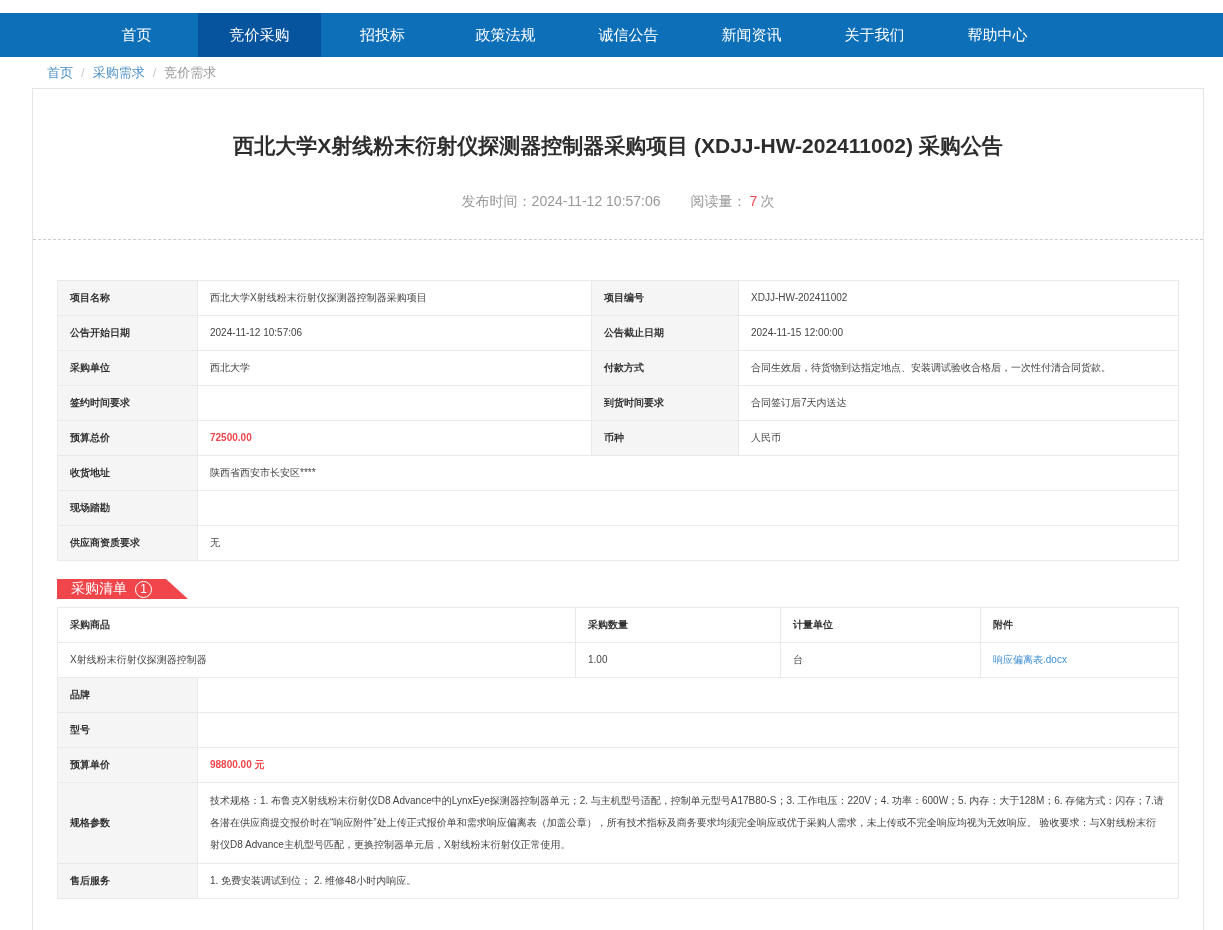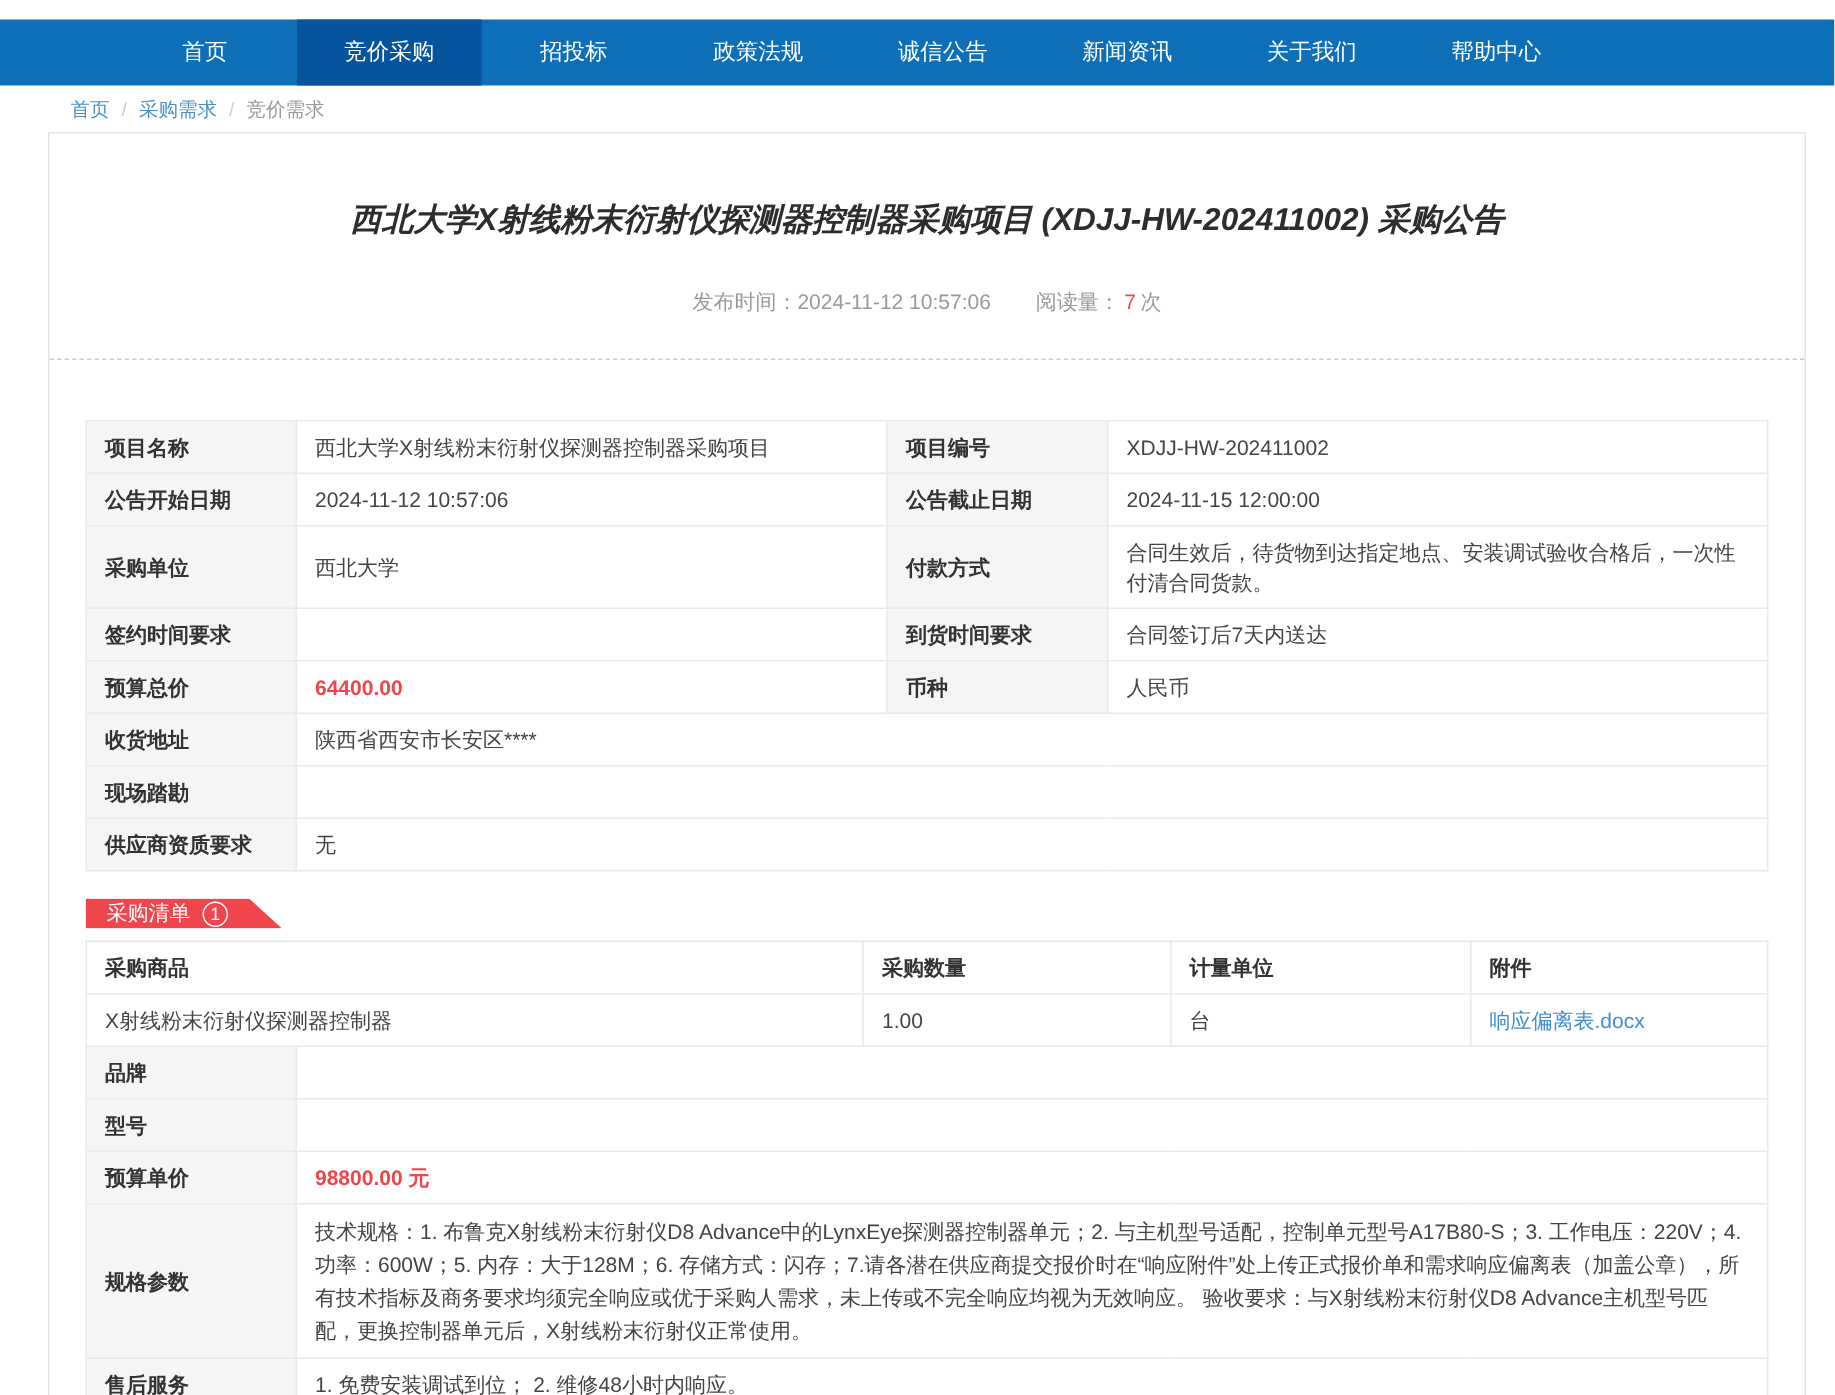--- a/index.html
+++ b/index.html
@@ -33,32 +33,32 @@
 
   
   .card {
     margin: 0 19px 0 32px;
     border: 1px solid #e4e4e4;
     padding: 0 24px 30px 24px;
     min-height: 845px;
   }
   .article-title {
     margin-top: 43px; text-align: center;
-    font-size: 21px; font-weight: bold; color: #2d2d2d; font-style: italic;
+    font-size: 21px; font-weight: bold; color: #2d2d2d;
   }
   .article-meta {
     margin-top: 33px; text-align: center;
     font-size: 14px; color: #999;
   }
   .meta-views { margin-left: 30px; }
   .views-count { color: var(--accent-red, #ee4444); margin: 0 3px; }
   .divider { border-top: 1px dashed #ccc; margin: 28px -24px 0 -24px; }
 
   
-  table { border-collapse: collapse; width: 100%; table-layout: fixed; font-size: 14px; border-radius: 23px; }
+  table { border-collapse: collapse; width: 100%; table-layout: fixed; font-size: 10px; border-radius: 23px; }
   td {
     border: 1px solid #e9e9e9; padding: 7px 12px;
     line-height: 20px; color: #444; vertical-align: middle;
     word-break: break-all;
   }
   td.lbl { background: #f5f5f5; font-weight: bold; color: #333; }
   td.hdr { background: #fff; font-weight: bold; color: #333; }
   .price { color: var(--accent-red, #ee4444); font-weight: bold; }
   .info-table { margin-top: 40px; }
   .spec-text { line-height: 22px; }
@@ -139,21 +139,21 @@
           <td>合同生效后，待货物到达指定地点、安装调试验收合格后，一次性付清合同货款。</td>
         </tr>
         <tr>
           <td class="lbl">签约时间要求</td>
           <td></td>
           <td class="lbl">到货时间要求</td>
           <td>合同签订后7天内送达</td>
         </tr>
         <tr>
           <td class="lbl">预算总价</td>
-          <td class="price">64400.00</td>
+          <td class="price">72500.00</td>
           <td class="lbl">币种</td>
           <td>人民币</td>
         </tr>
         <tr>
           <td class="lbl">收货地址</td>
           <td colspan="3">陕西省西安市长安区****</td>
         </tr>
         <tr>
           <td class="lbl">现场踏勘</td>
           <td colspan="3"></td>

